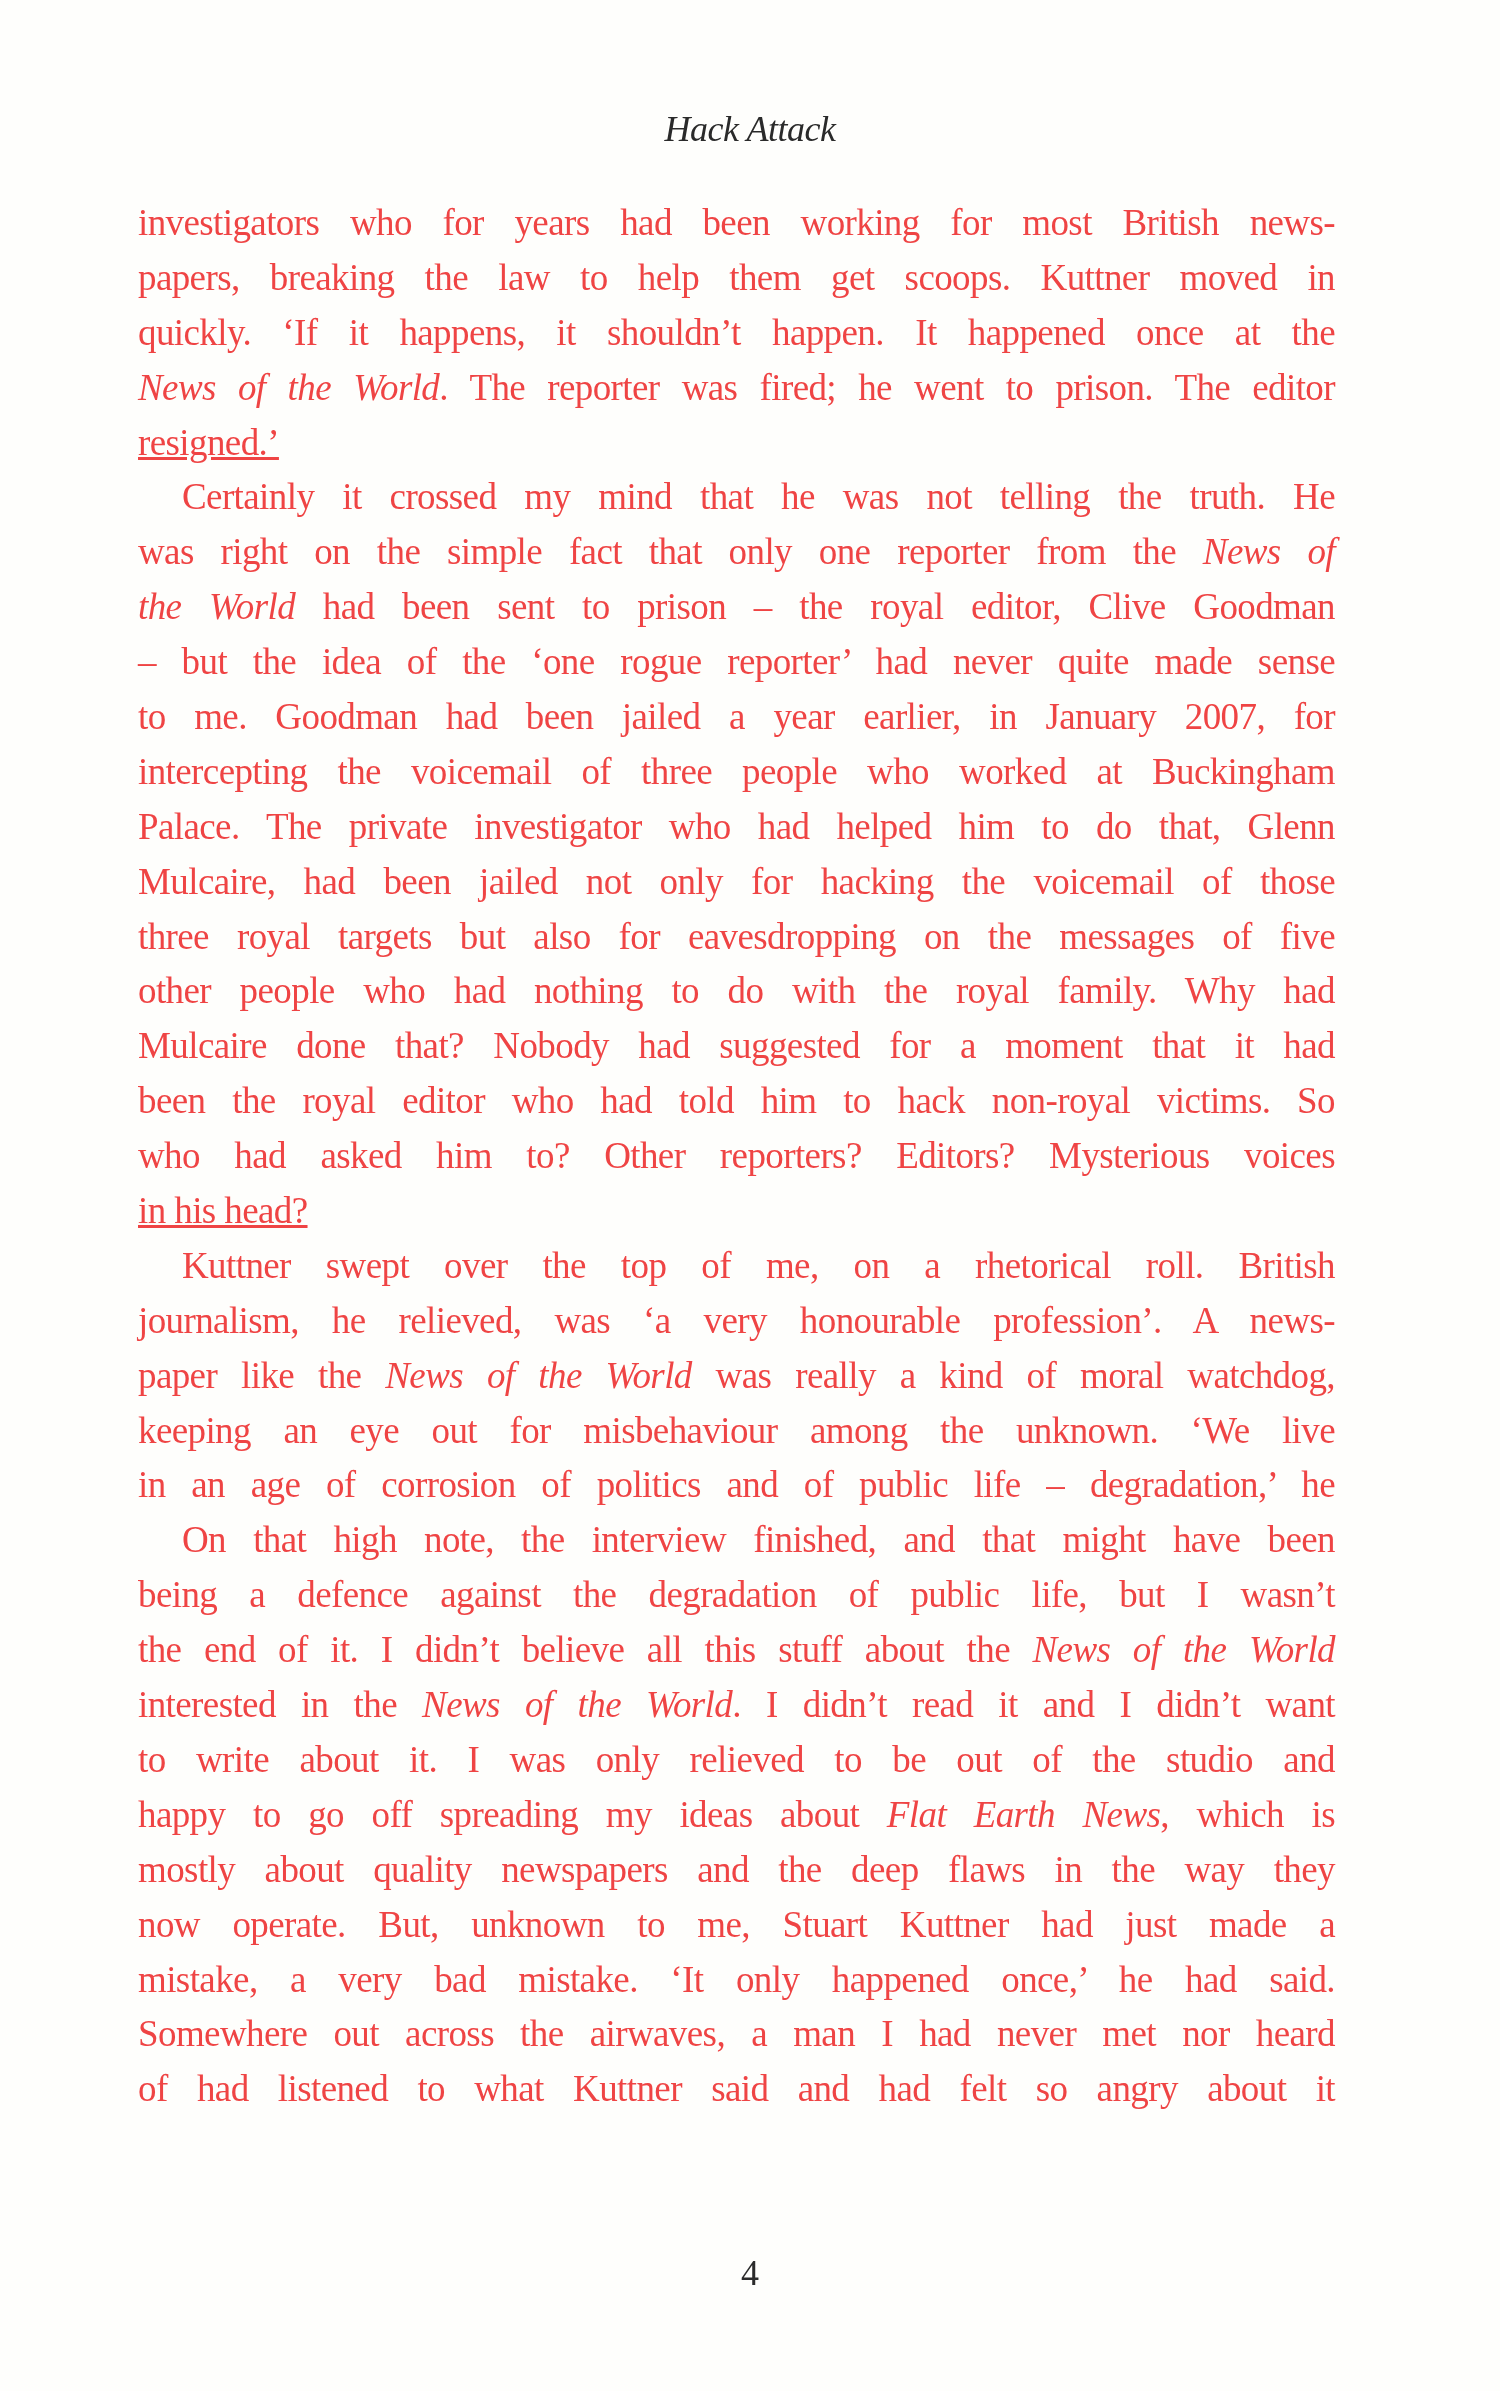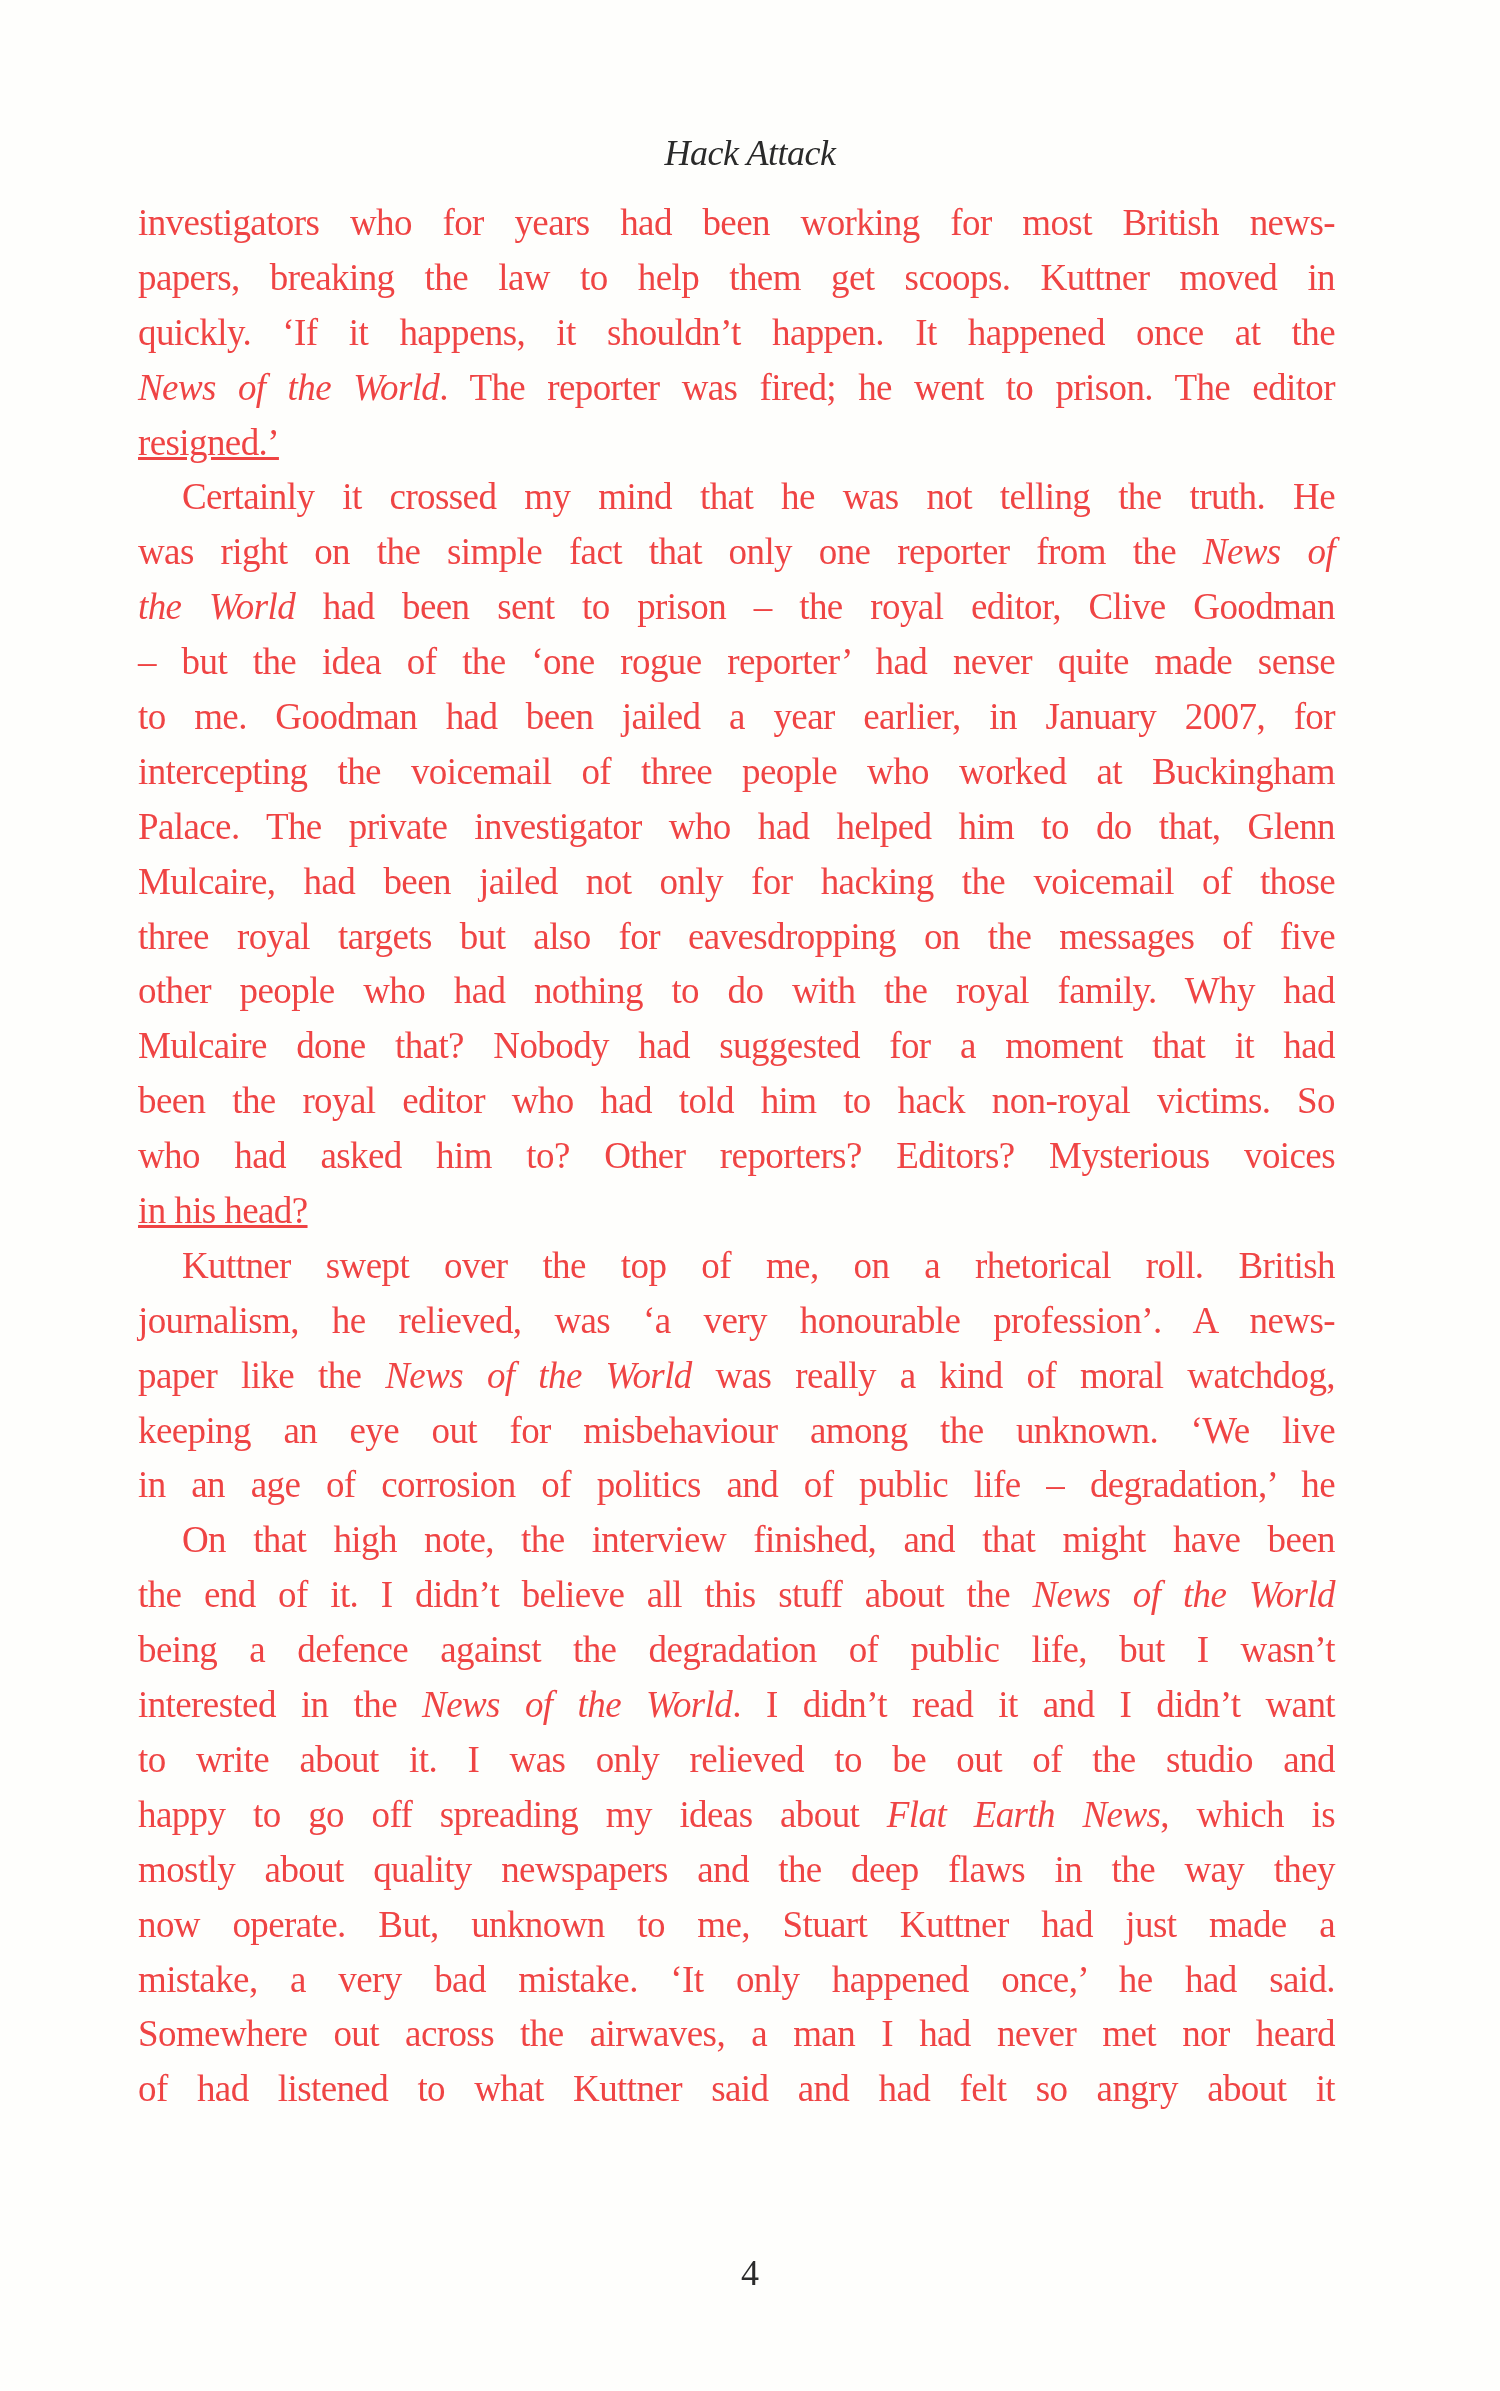--- a/index.html
+++ b/index.html
@@ -2,21 +2,20 @@
 <html><head>
 <meta charset="utf-8">
 <style>
   html, body { margin: 0; padding: 0; background: #ffffff; }
   body { width: 1500px; height: 2391px; position: relative; overflow: hidden; }
   .page { position: absolute; left: 0; top: 0; width: 1500px; height: 2391px; background: #fefefc; }
   .running-head {
     position: absolute; left: 0; width: 1500px; top: 108px; text-align: center;
     font-family: "Liberation Serif", serif; font-style: italic; font-size: 36px; color: #2a2a2a;
     letter-spacing: -0.5px;
-    margin-top: 24px;
   }
   .body-text {
     position: absolute; left: 138px; top: 196px; width: 1197px;
     font-family: "Liberation Serif", serif; font-size: 37px; color: #ef4444;
   }
   .line {
     display: block; height: 54.9px; line-height: 54.9px;
     text-align: justify; text-align-last: justify; white-space: nowrap; overflow: visible;
     letter-spacing: -0.6px; word-spacing: 0px;
   }
@@ -52,22 +51,22 @@
       <span class="line">Mulcaire done that? Nobody had suggested for a moment that it had</span>
       <span class="line">been the royal editor who had told him to hack non-royal victims. So</span>
       <span class="line">who had asked him to? Other reporters? Editors? Mysterious voices</span>
       <span class="line last">in his head?</span>
       <span class="line indent">Kuttner swept over the top of me, on a rhetorical roll. British</span>
       <span class="line">journalism, he relieved, was ‘a very honourable profession’. A news-</span>
       <span class="line">paper like the <i>News of the World</i> was really a kind of moral watchdog,</span>
       <span class="line">keeping an eye out for misbehaviour among the unknown. ‘We live</span>
       <span class="line">in an age of corrosion of politics and of public life – degradation,’ he</span>
       <span class="line indent">On that high note, the interview finished, and that might have been</span>
+      <span class="line">being a defence against the degradation of public life, but I wasn’t</span>
       <span class="line">the end of it. I didn’t believe all this stuff about the <i>News of the World</i></span>
-      <span class="line">being a defence against the degradation of public life, but I wasn’t</span>
       <span class="line">interested in the <i>News of the World</i>. I didn’t read it and I didn’t want</span>
       <span class="line">to write about it. I was only relieved to be out of the studio and</span>
       <span class="line">happy to go off spreading my ideas about <i>Flat Earth News</i>, which is</span>
       <span class="line">mostly about quality newspapers and the deep flaws in the way they</span>
       <span class="line">now operate. But, unknown to me, Stuart Kuttner had just made a</span>
       <span class="line">mistake, a very bad mistake. ‘It only happened once,’ he had said.</span>
       <span class="line">Somewhere out across the airwaves, a man I had never met nor heard</span>
       <span class="line">of had listened to what Kuttner said and had felt so angry about it</span>
     </div>
   <div class="folio">4</div>

